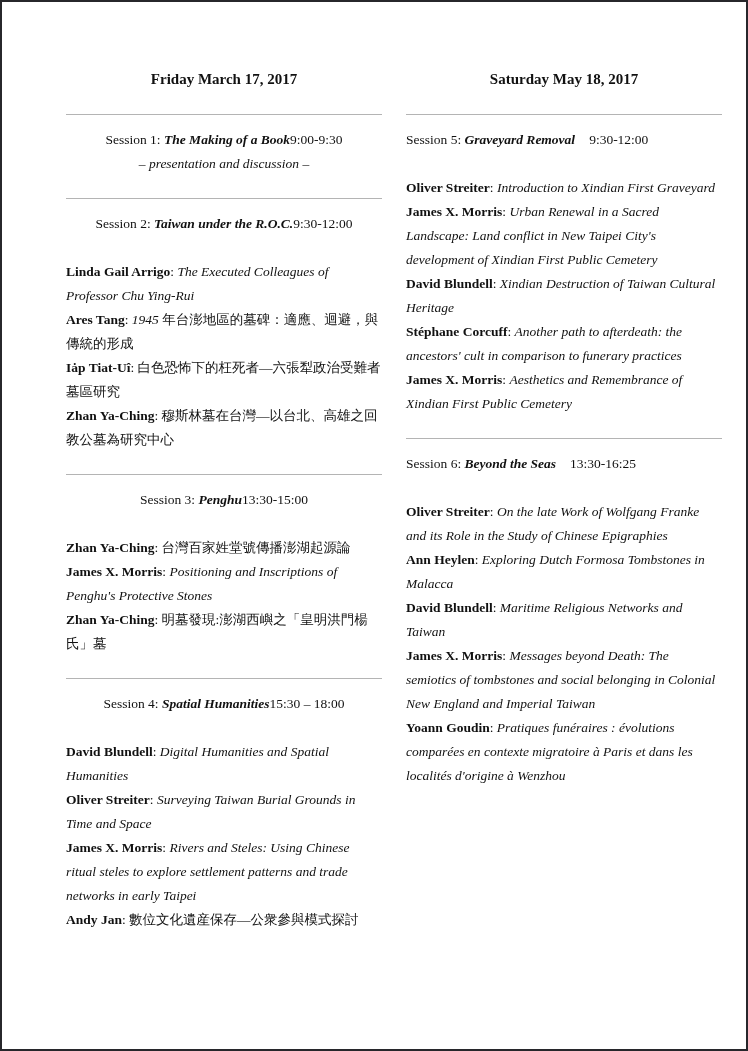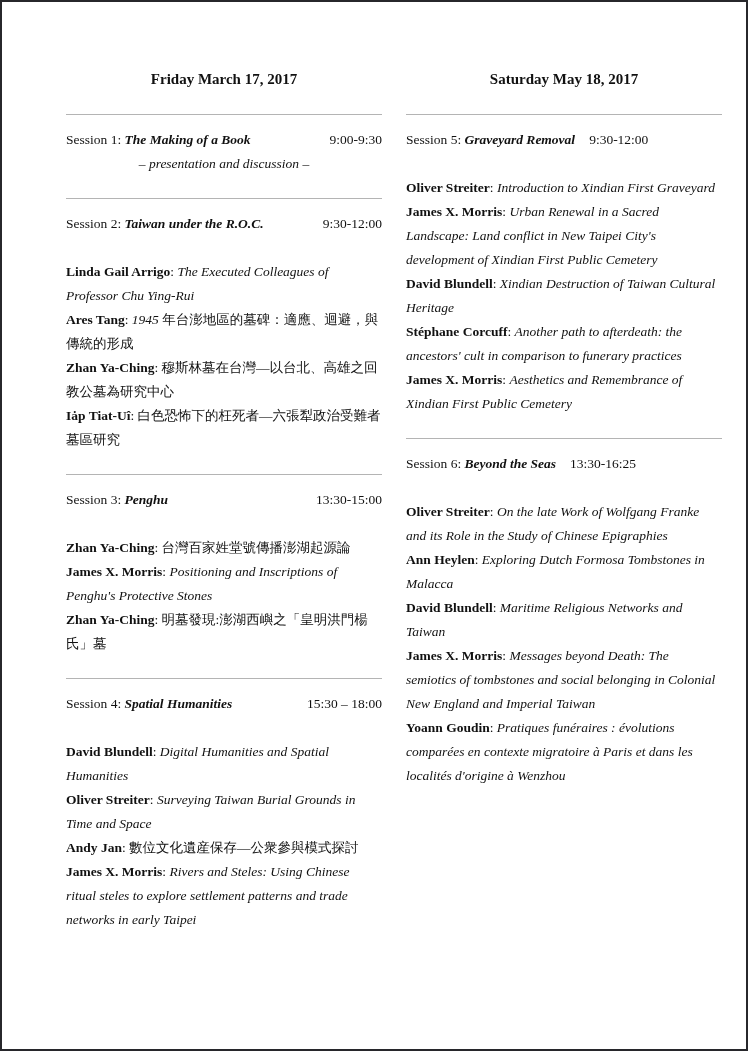--- a/index.html
+++ b/index.html
@@ -20,21 +20,21 @@
   }
   .columns{display:flex;gap:24px;}
   .column{flex:0 0 316px;width:316px;font-size:13.5px;line-height:24px;}
   .day-title{
     font-size:15px;font-weight:bold;text-align:center;
     margin:10px 0 26px 0;line-height:18px;
   }
   .rule{border:0;border-top:1px solid var(--rule);height:0;margin:0 0 13px 0;}
   .session{margin-bottom:22px;}
   .session-head{display:flex;align-items:baseline;}
-  .col-left .session-head{justify-content:space-between;}
+  .col-left .session-head{justify-content:center;}
   .col-right .session-head{justify-content:flex-start;gap:14px;text-align:center;}
   .session-title{font-weight:bold;font-style:italic;}
   .session-time{white-space:nowrap;}
   .session-sub{text-align:center;font-style:italic;margin:0;}
   .talks{margin-top:24px;}
   .talk{margin:0;}
   .speaker{font-weight:bold;}
   .it{font-style:italic;}
   .up{font-style:normal;}
 </style>
@@ -66,25 +66,25 @@
     <div class="talks">
   <p class="talk">
     <span class="speaker">Linda Gail Arrigo</span><span>: </span><span><span class="it">The Executed Colleagues of Professor Chu Ying-Rui</span></span>
   </p>
 
   <p class="talk">
     <span class="speaker">Ares Tang</span><span>: </span><span><span class="it">1945 </span><span class="up">年台澎地區的墓碑：適應、迴避，與傳統的形成</span></span>
   </p>
 
   <p class="talk">
+    <span class="speaker">Iȧp Tiat-Uî</span><span>: </span><span><span class="up">白色恐怖下的枉死者—六張犁政治受難者墓區研究</span></span>
+  </p>
+
+  <p class="talk">
     <span class="speaker">Zhan Ya-Ching</span><span>: </span><span><span class="up">穆斯林墓在台灣—以台北、高雄之回教公墓為研究中心</span></span>
-  </p>
-
-  <p class="talk">
-    <span class="speaker">Iȧp Tiat-Uî</span><span>: </span><span><span class="up">白色恐怖下的枉死者—六張犁政治受難者墓區研究</span></span>
   </p>
 </div>
   </div>
 
   <div class="session">
     <hr class="rule">
     <div class="session-head">
       <span class="head-left"><span>Session 3: </span><span class="session-title">Penghu</span></span>
       <span class="session-time">13:30-15:00</span>
     </div>
@@ -114,25 +114,25 @@
     <div class="talks">
   <p class="talk">
     <span class="speaker">David Blundell</span><span>: </span><span><span class="it">Digital Humanities and Spatial Humanities</span></span>
   </p>
 
   <p class="talk">
     <span class="speaker">Oliver Streiter</span><span>: </span><span><span class="it">Surveying Taiwan Burial Grounds in Time and Space</span></span>
   </p>
 
   <p class="talk">
+    <span class="speaker">James X. Morris</span><span>: </span><span><span class="it">Rivers and Steles: Using Chinese ritual steles to explore settlement patterns and trade networks in early Taipei</span></span>
+  </p>
+
+  <p class="talk">
     <span class="speaker">Andy Jan</span><span>: </span><span><span class="up">數位文化遺産保存—公衆參與模式探討</span></span>
-  </p>
-
-  <p class="talk">
-    <span class="speaker">James X. Morris</span><span>: </span><span><span class="it">Rivers and Steles: Using Chinese ritual steles to explore settlement patterns and trade networks in early Taipei</span></span>
   </p>
 </div>
   </div>
 </div>
   </section>
 
   <section class="column col-right">
     <h2 class="day-title">Saturday May 18, 2017</h2>
     <div>
   <div class="session">

